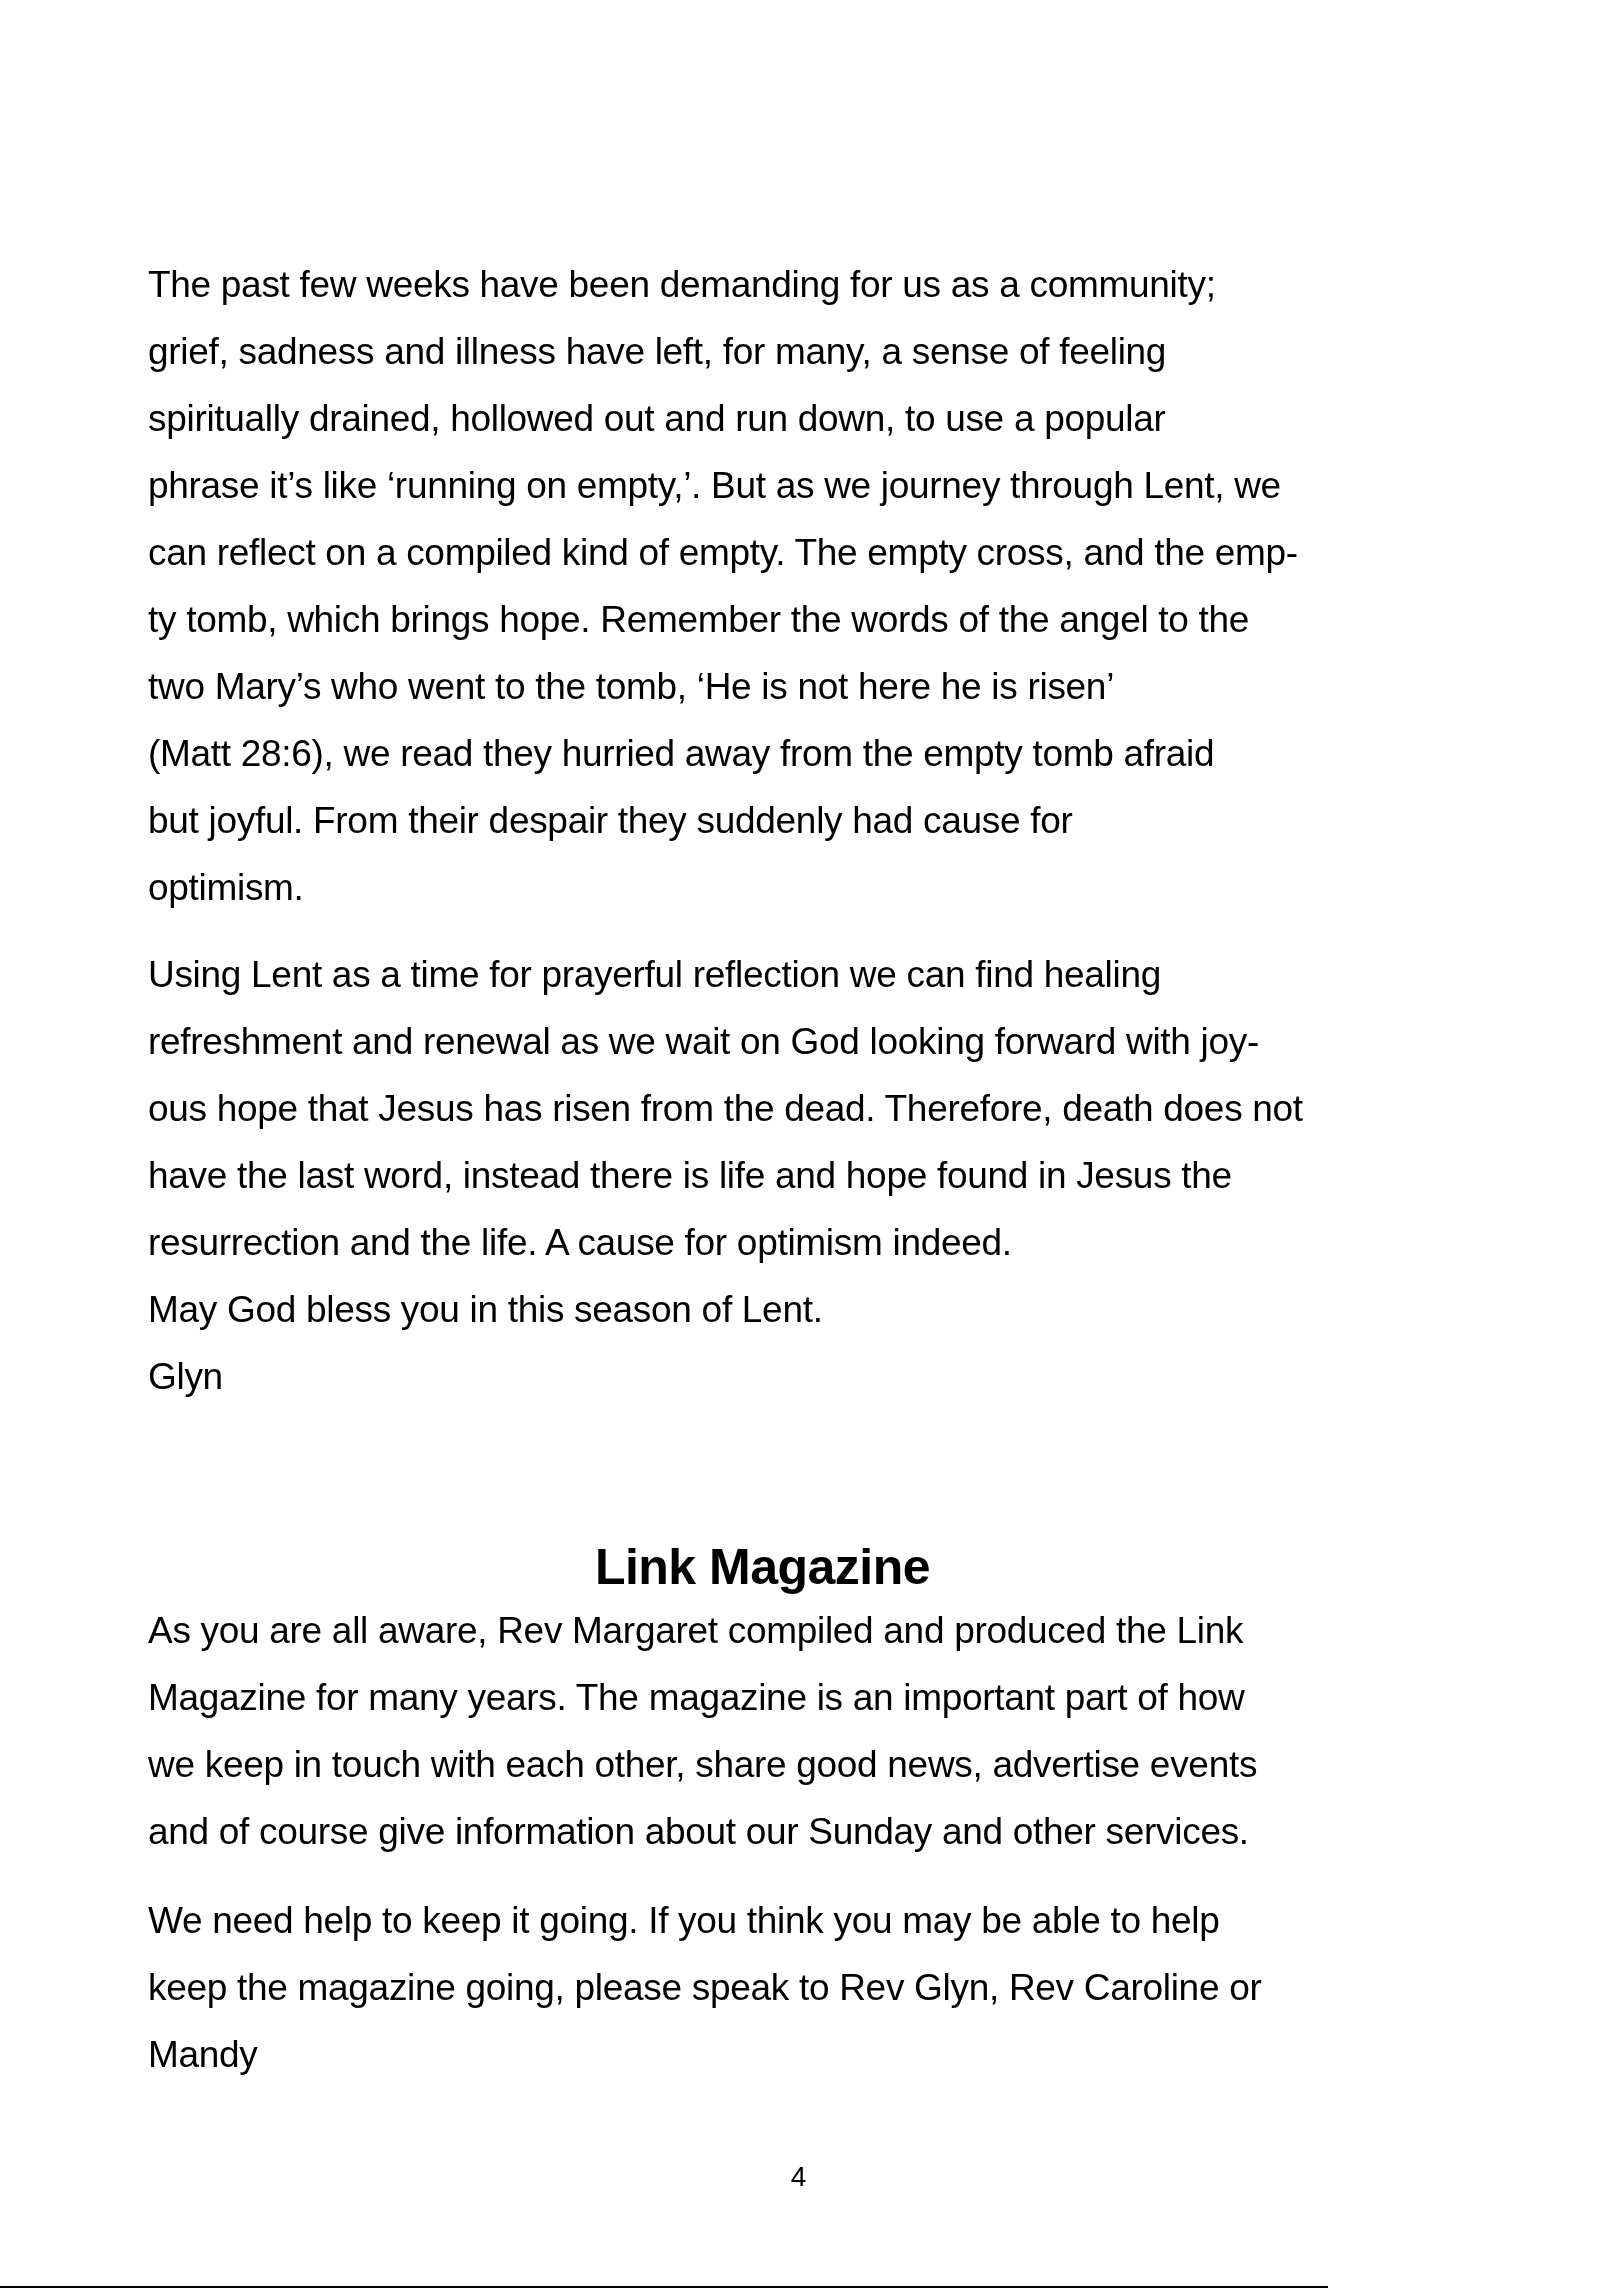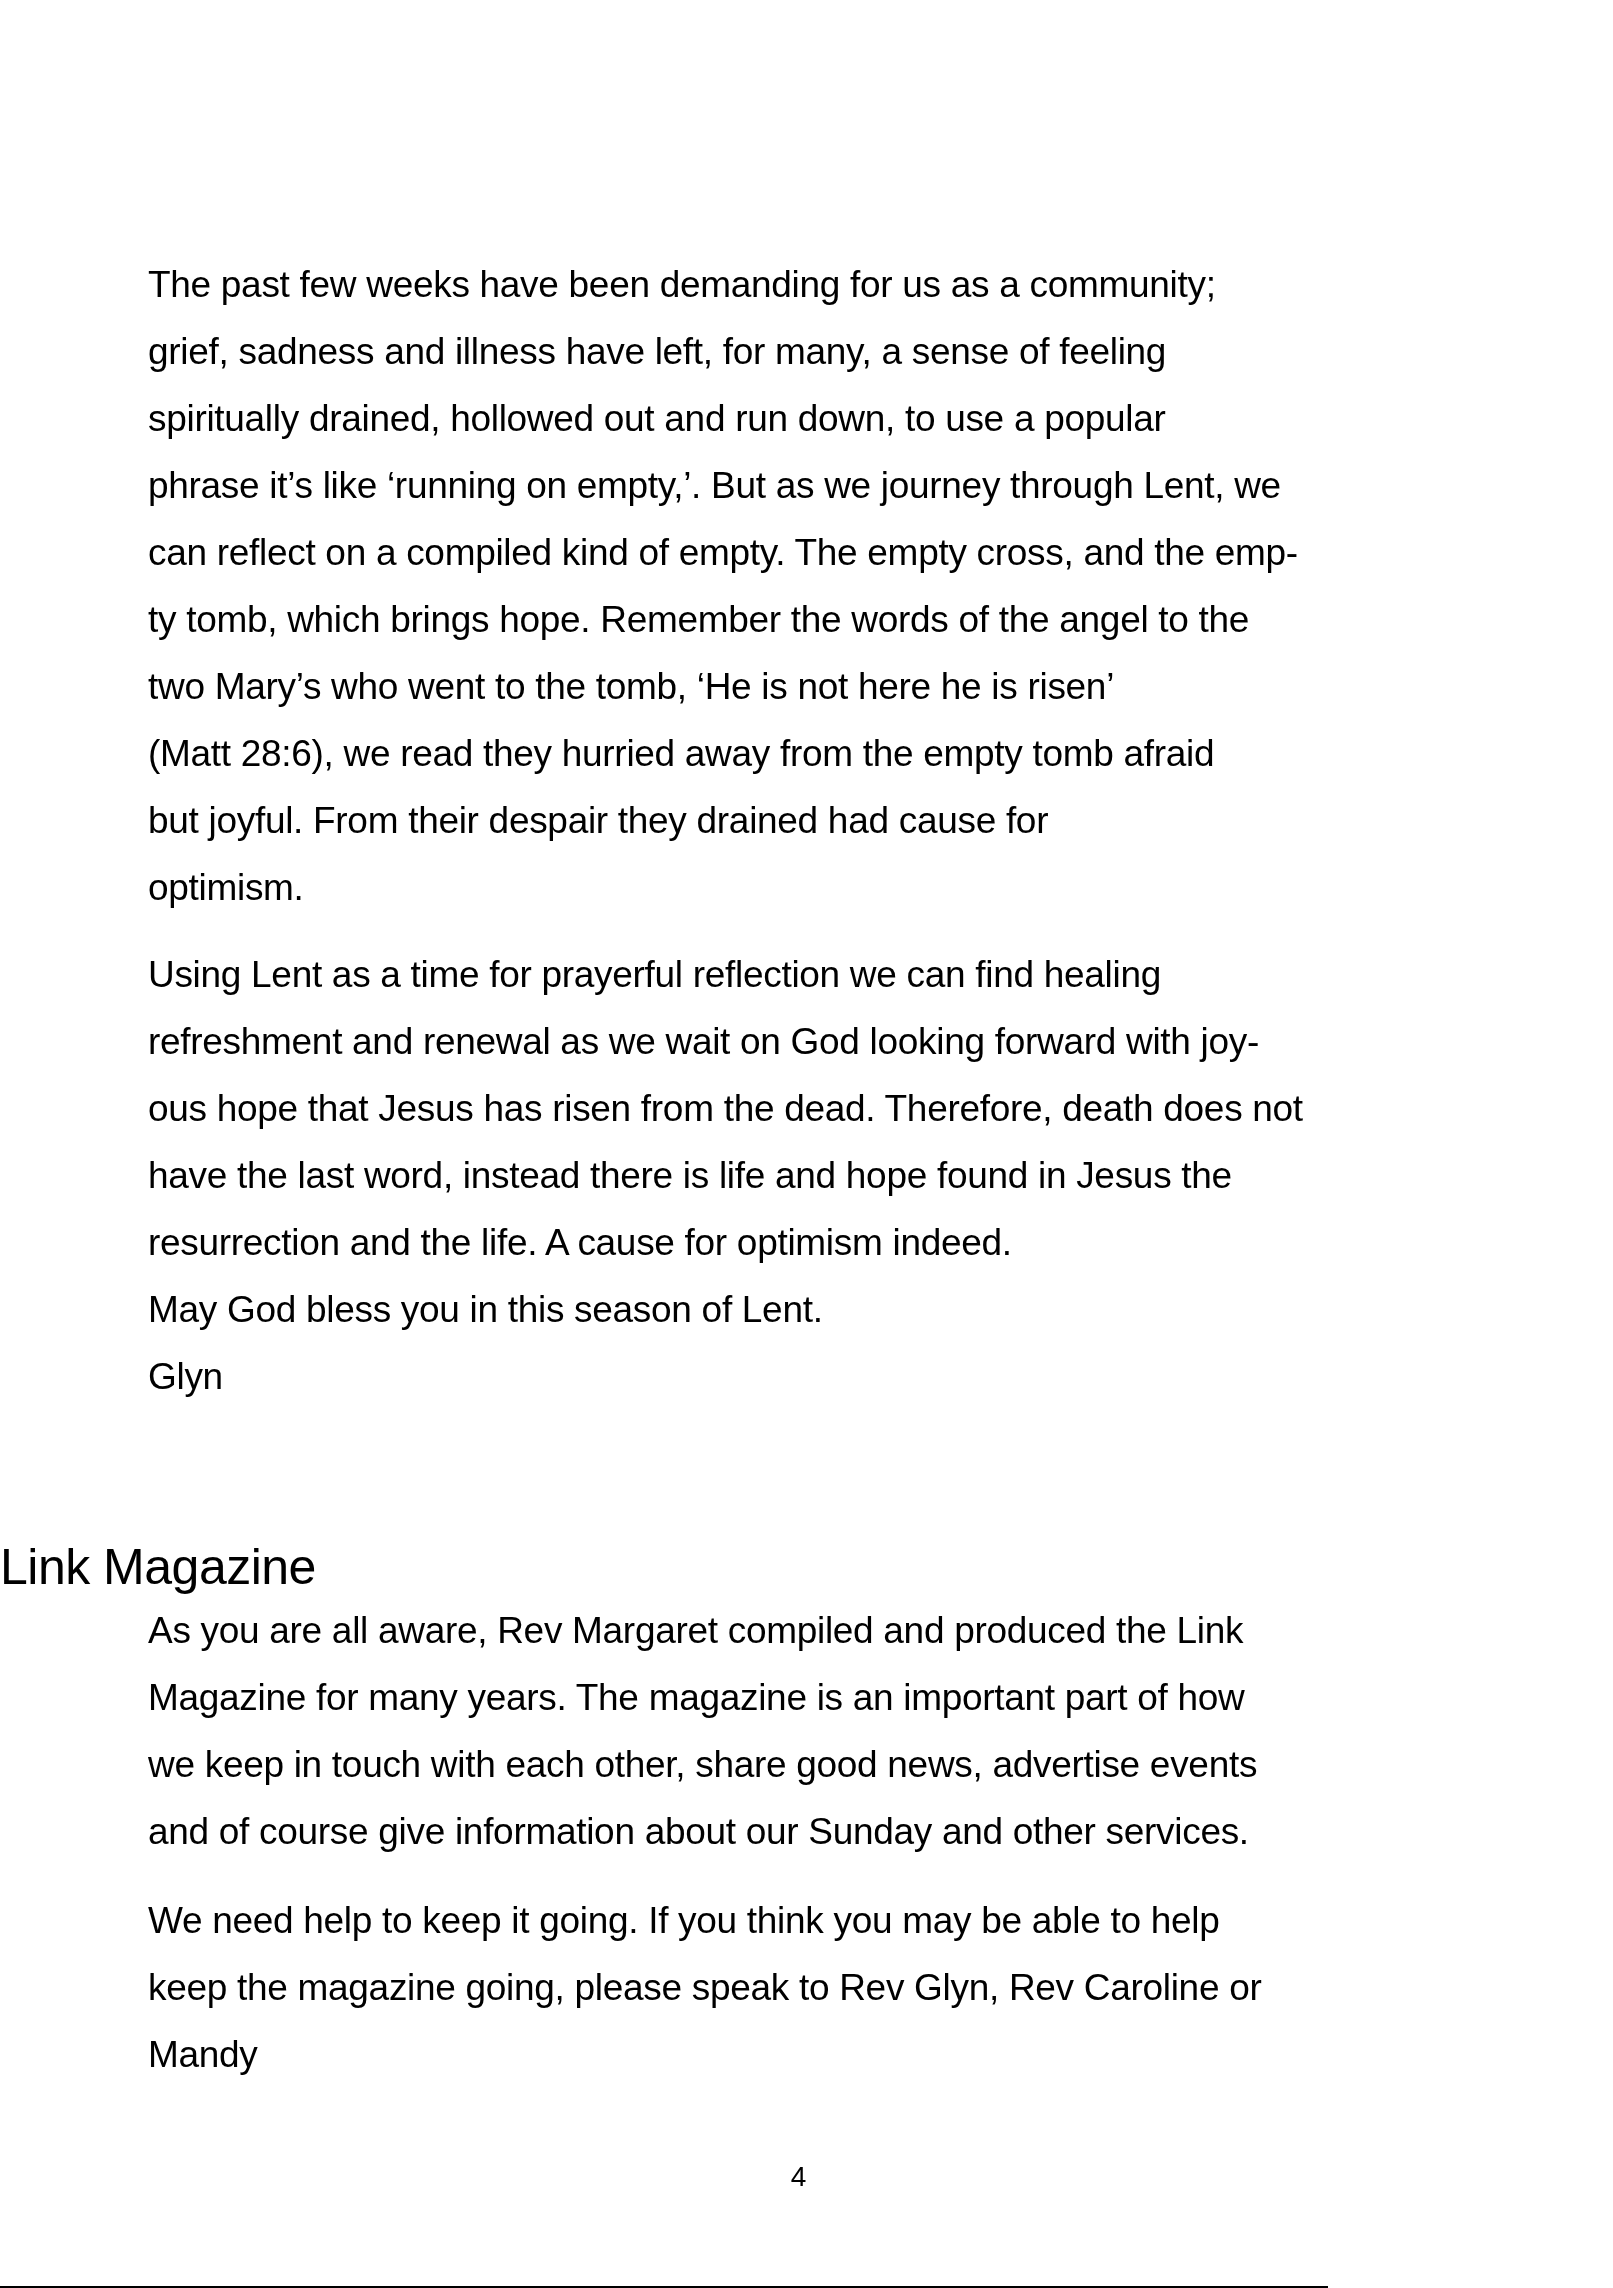--- a/index.html
+++ b/index.html
@@ -33,22 +33,23 @@
       display: block;
       white-space: nowrap;
     }
     #para1 { top: 251px; }
     #para2 { top: 941px; }
     .heading {
       position: absolute;
       left: 0;
       width: 1525px;
       top: 1493px;
+      text-align: center;
       font-size: 50px;
-      font-weight: normal;
+      font-weight: bold;
       line-height: 65px;
       letter-spacing: -0.5px;
     }
     #para3 { top: 1597px; }
     #para4 { top: 1887px; }
     .page-number {
       position: absolute;
       top: 2158px;
       left: 0;
       width: 1597px;
@@ -72,21 +73,21 @@
 
   <div class="text-block" id="para1">
     <span class="line">The past few weeks have been demanding for us as a community;</span>
     <span class="line">grief, sadness and illness have left, for many, a sense of feeling</span>
     <span class="line">spiritually drained, hollowed out and run down, to use a popular</span>
     <span class="line">phrase it’s like ‘running on empty,’. But as we journey through Lent, we</span>
     <span class="line">can reflect on a compiled kind of empty. The empty cross, and the emp-</span>
     <span class="line">ty tomb, which brings hope. Remember the words of the angel to the</span>
     <span class="line">two Mary’s who went to the tomb, ‘He is not here he is risen’</span>
     <span class="line">(Matt 28:6), we read they hurried away from the empty tomb afraid</span>
-    <span class="line">but joyful. From their despair they drained had cause for</span>
+    <span class="line">but joyful. From their despair they suddenly had cause for</span>
     <span class="line">optimism.</span>
   </div>
 
   <div class="text-block" id="para2">
     <span class="line">Using Lent as a time for prayerful reflection we can find healing</span>
     <span class="line">refreshment and renewal as we wait on God looking forward with joy-</span>
     <span class="line">ous hope that Jesus has risen from the dead. Therefore, death does not</span>
     <span class="line">have the last word, instead there is life and hope found in Jesus the</span>
     <span class="line">resurrection and the life. A cause for optimism indeed.</span>
     <span class="line">May God bless you in this season of Lent.</span>

